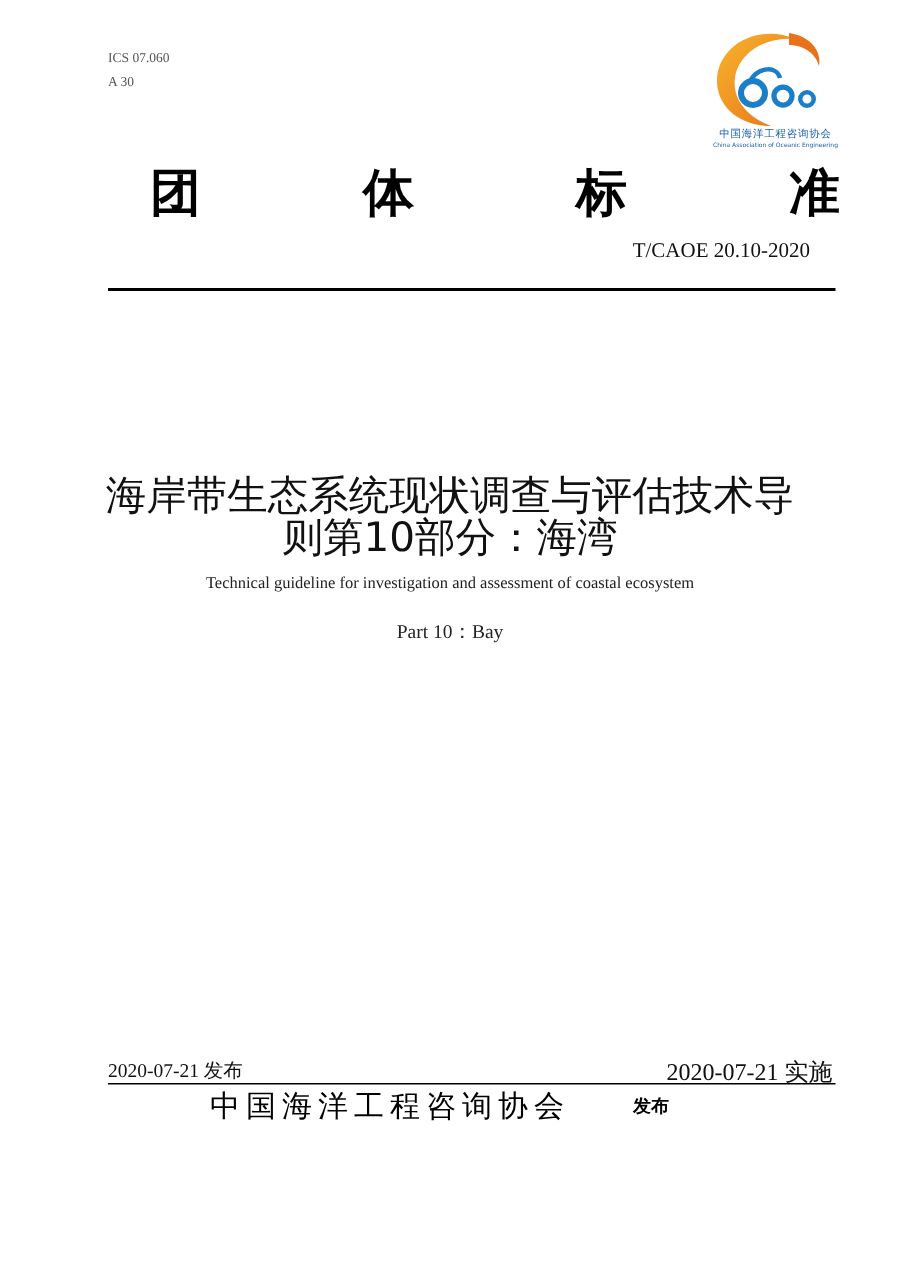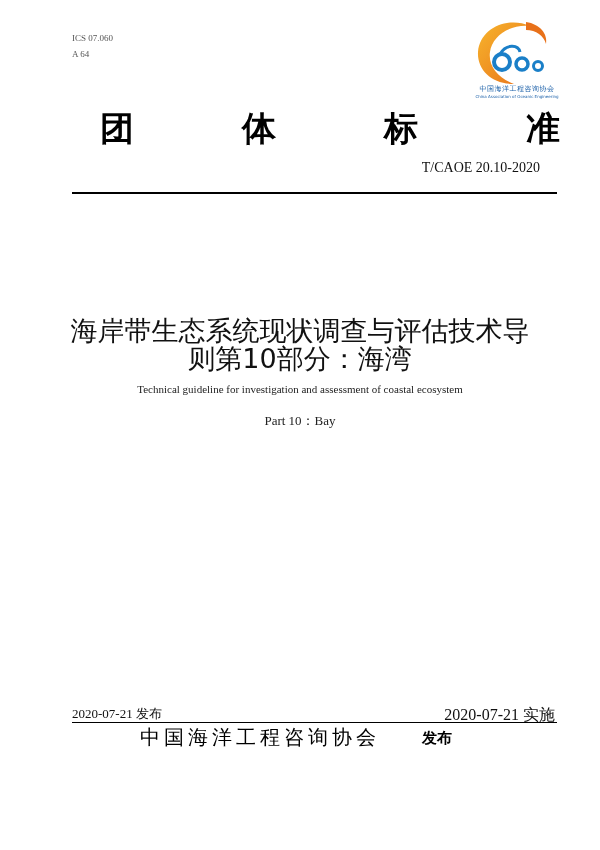--- a/index.html
+++ b/index.html
@@ -13,28 +13,28 @@
   .title span { display: inline-block; }
   .docno { right: 60px; top: 160px; font-size: 14px; font-family: "Liberation Serif", serif; }
   .hr1 { left: 72px; top: 192px; width: 485px; height: 2px; background: #000; }
   .cn-title { left: 60px; top: 317px; width: 480px; text-align: center; font-family: "DejaVu Sans", sans-serif; font-size: 27px; line-height: 28px; color: #111; }
   .en-title { left: 60px; top: 383px; width: 480px; text-align: center; font-family: "Liberation Serif", serif; font-size: 11px; color: #222; white-space: nowrap; }
   .part { left: 60px; top: 412px; width: 480px; text-align: center; font-family: "Liberation Serif", serif; font-size: 13px; color: #222; }
   .pub-date { left: 72px; top: 705px; font-family: "Liberation Serif", serif; font-size: 13px; }
   .impl-date { right: 45px; top: 705px; font-family: "Liberation Serif", serif; font-size: 16px; margin-left: 36px; }
   .hr2 { left: 72px; top: 722px; width: 485px; height: 1px; background: #000; }
   .org { left: 140px; top: 724px; font-family: "DejaVu Serif", serif; font-size: 20px; letter-spacing: 4px; color: #000; }
-  .org-suffix { left: 422px; top: 729px; font-family: "DejaVu Sans", sans-serif; font-size: 15px; font-weight: bold; color: #000; }
+  .org-suffix { left: 422px; top: 729px; font-family: "DejaVu Sans", sans-serif; font-size: 12px; font-weight: bold; color: #000; }
 </style>
 </head>
 <body>
 
 <div class="abs ics">
   <div>ICS 07.060</div>
-  <div>A 64</div>
+  <div>A 30</div>
 </div>
 
 <div class="abs logo">
   <svg width="100" height="70" viewBox="0 0 100 70">
     <defs>
       <linearGradient id="og" x1="0" y1="0" x2="1" y2="1">
         <stop offset="0" stop-color="#f7b52c"></stop>
         <stop offset="1" stop-color="#e8711a"></stop>
       </linearGradient>
     </defs>

